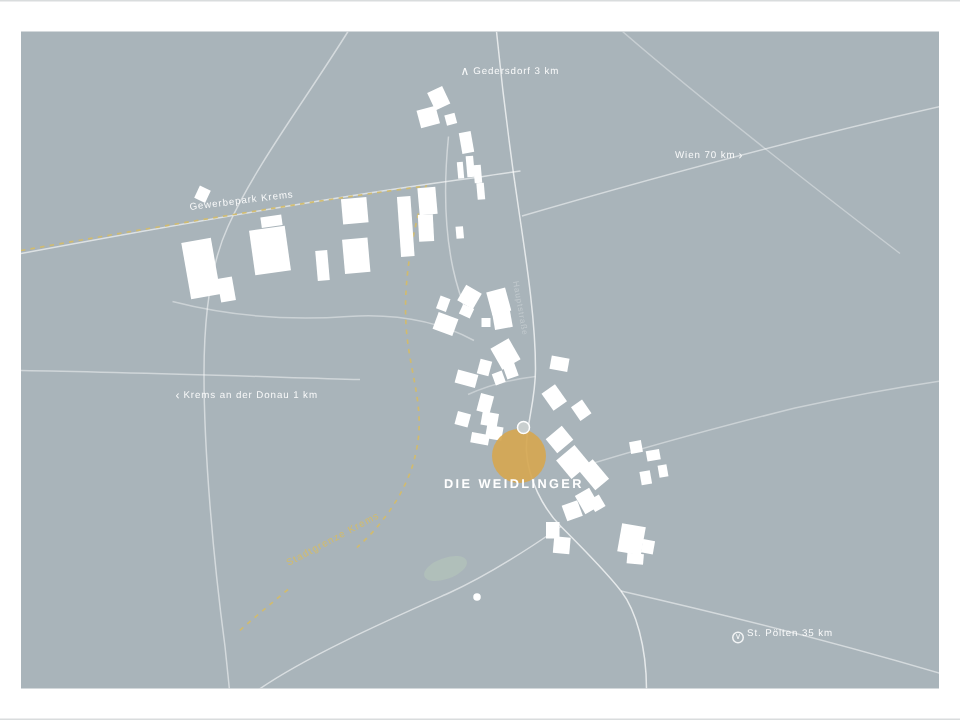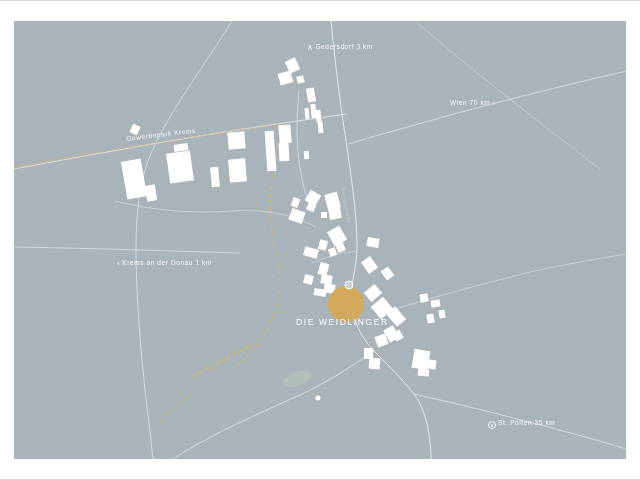--- a/index.html
+++ b/index.html
@@ -28,21 +28,21 @@
   .lbl-north{left:291px;top:22px;}
   .lbl-wien{left:436px;top:78px;}
   .lbl-gewerbepark{left:112px;top:114px;transform:rotate(-7deg);transform-origin:left top;}
   .lbl-krems{left:101px;top:238px;}
   .lbl-stpoelten{left:474px;top:398px;}
   .lbl-stadtgrenze{left:176px;top:352px;transform:rotate(-28deg);transform-origin:left top;
        color:var(--boundary,#d3bc6a);letter-spacing:.8px;}
   .lbl-road{left:332px;top:166px;transform:rotate(80deg);transform-origin:left top;
        opacity:.3;font-size:5.5px;}
   .site-title{position:absolute;left:282px;top:296px;width:92px;text-align:center;
-       color:#ffffff;font-weight:normal;font-size:8.5px;letter-spacing:1.6px;white-space:nowrap;}
+       color:#ffffff;font-weight:bold;font-size:8.5px;letter-spacing:1.6px;white-space:nowrap;}
 </style>
 </head>
 <body>
 
 <div class="frame">
   <div class="map">
 
     <svg id="map-svg" width="612" height="438" viewBox="14 20 612 438">
         <path d="M 331 20 C 336 70 340 100 346 140 C 352 180 357 215 357 245 C 357 268 350 284 351 300 C 352 318 362 338 374 350 C 388 364 404 380 414 393 C 424 406 431 430 431 459" class="road" opacity="0.7"></path>
         <path d="M 348 143 C 420 122 520 94 627 70" class="road" opacity="0.5"></path>

